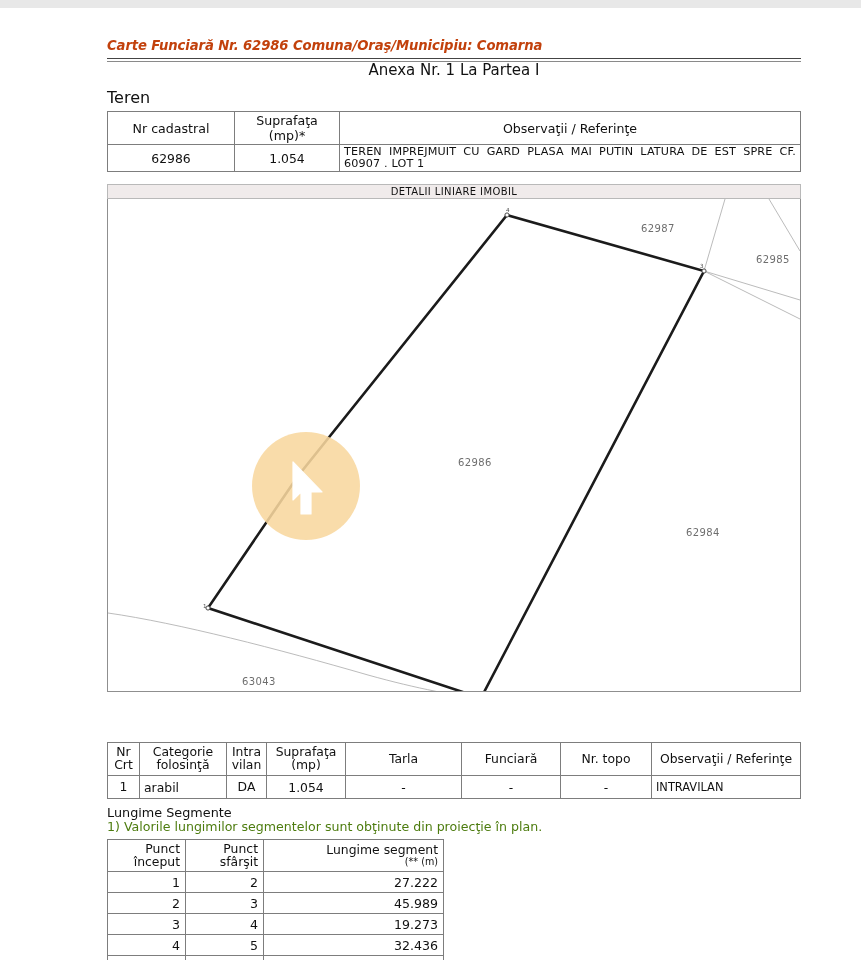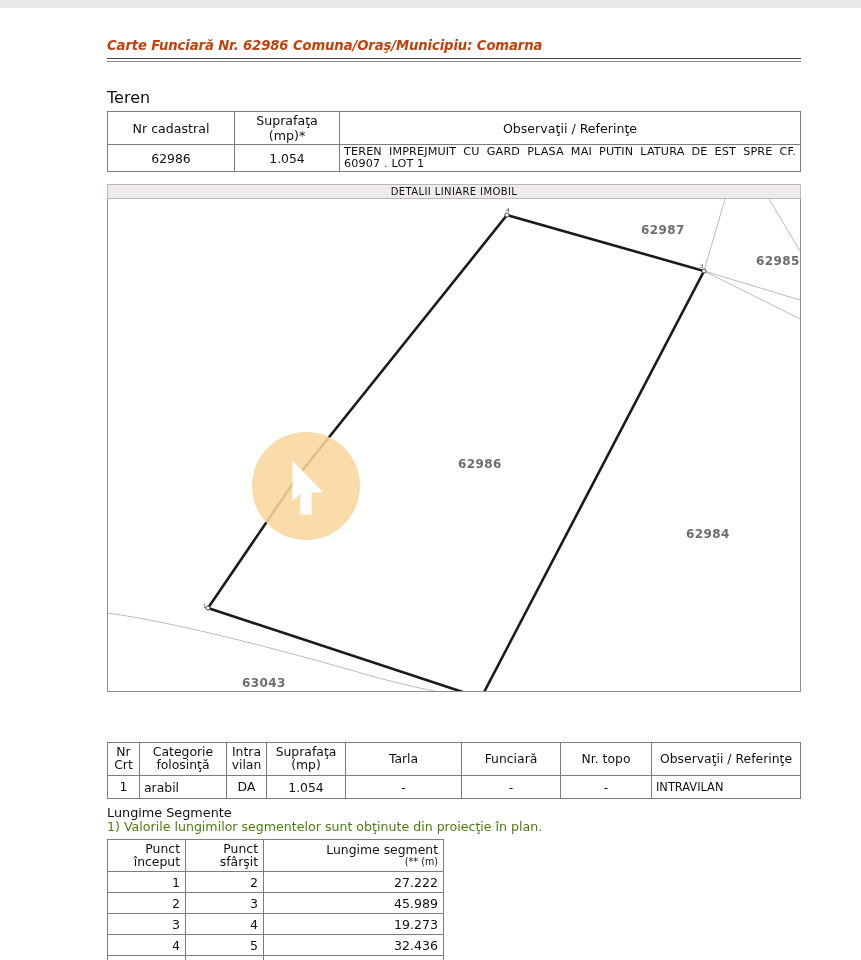--- a/index.html
+++ b/index.html
@@ -141,25 +141,24 @@
     height: 492px;
     background: #ffffff;
     border: 1px solid #8f8f8f;
     border-top: none;
     overflow: hidden;
   }
   .map-canvas svg { display: block; }
 
   .parcel-label {
     position: absolute;
-    font-size: 12px;
+    font-size: 10px;
     color: #6e6e6e;
     letter-spacing: 0.4px;
     white-space: nowrap;
-    font-weight: bold;
   }
   .vertex-label {
     position: absolute;
     font-size: 5.6px;
     color: #4c4c4c;
     white-space: nowrap;
   }
 
   
   .click-indicator {
@@ -241,20 +240,21 @@
 </style>
 </head>
 <body>
 
 <div class="viewer-topbar"></div>
 
 <div class="page">
 
   <div class="cf-header">Carte Funciară Nr. 62986 Comuna/Oraş/Municipiu: Comarna</div>
   <div class="header-rule"></div>
+  <div class="anexa-title">Anexa Nr. 1 La Partea I</div>
 
   <div class="section-title" id="teren-title">Teren</div>
 
   <table class="doc" id="table-teren">
     <thead>
       <tr>
         <th class="c-nrcad">Nr cadastral</th>
         <th class="c-supraf">Suprafaţa (mp)*</th>
         <th class="c-obs">Observaţii / Referinţe</th>
       </tr>

